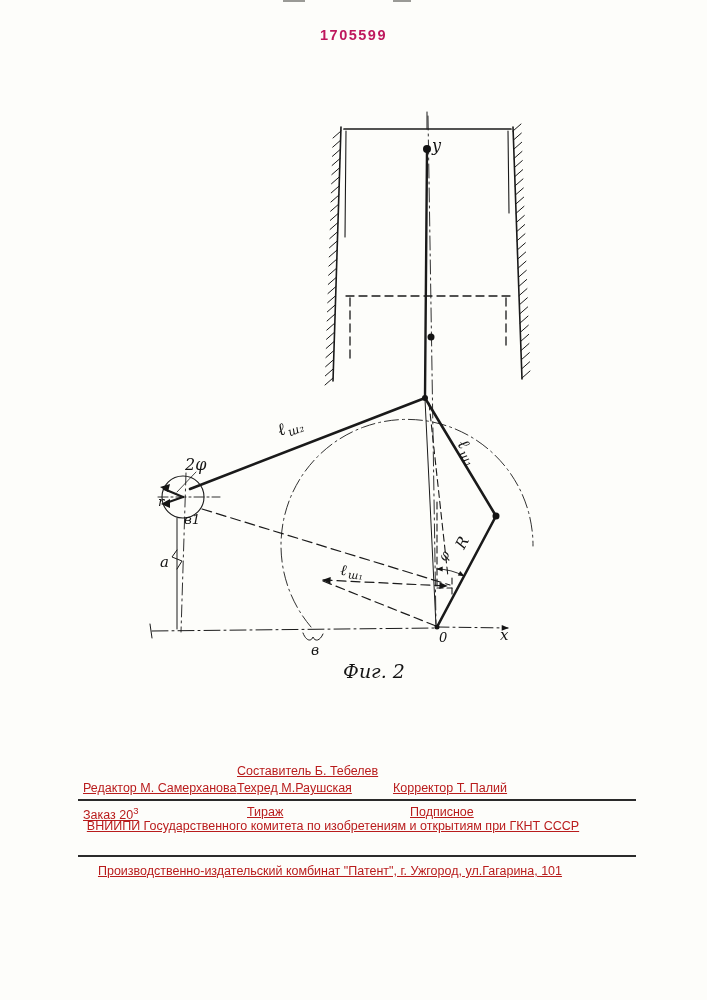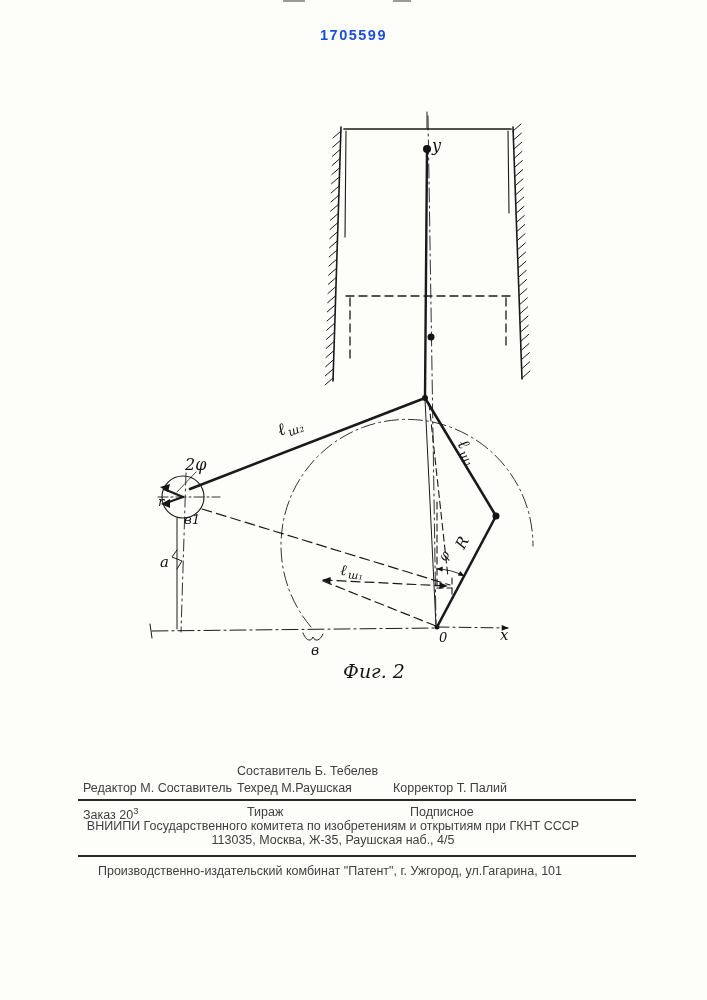--- a/index.html
+++ b/index.html
@@ -3,27 +3,27 @@
 <meta charset="utf-8">
 <style>
   html,body{margin:0;padding:0;background:#e8e8e4;}
   .page{
     position:relative;width:707px;height:1000px;margin:0 auto;
     background:#fdfdfa;overflow:hidden;
     font-family:"Liberation Sans",sans-serif;color:#111;
   }
   .patent-number{
     position:absolute;top:27px;left:0;width:707px;text-align:center;
-    font-size:14.5px;font-weight:bold;letter-spacing:1.5px;color:#1d4ed8;
+    font-size:14.5px;font-weight:bold;letter-spacing:1.5px;color:#be185d;
   }
   .edge-mark{position:absolute;top:0;height:2px;background:#9a9a96;}
   svg.diagram{position:absolute;left:0;top:0;}
   svg text{fill:#141414;}
   .hand{font-family:"DejaVu Serif",serif;font-style:italic;}
-  .footer-text{position:absolute;font-size:12.5px;color:#404040;white-space:nowrap;}
+  .footer-text{position:absolute;font-size:12.5px;color:#b91c1c;white-space:nowrap;text-decoration:underline;}
   .footer-center{text-align:center;}
   .rule{position:absolute;height:2px;background:#2a2a2a;}
   .sup{font-size:9.5px;vertical-align:super;}
 </style>
 </head>
 <body>
 
 <div class="page">
 
   <div class="edge-mark" style="left:283px;width:22px;"></div>
@@ -199,29 +199,28 @@
       <text x="158" y="506" font-size="13">r</text>
       <text x="184" y="524" font-size="13.5">в1</text>
       <text x="160" y="567" font-size="15">a</text>
       <text x="311" y="655" font-size="14">в</text>
 
       <text x="374" y="678" font-size="19" text-anchor="middle">Фиг. 2</text>
     </g>
   </svg>
 
   <div class="footer-text" style="left:237px;top:764px;">Составитель  Б. Тебелев</div>
-  <div class="footer-text" style="left:83px;top:781px;">Редактор  М. Составитель</div>
+  <div class="footer-text" style="left:83px;top:781px;">Редактор  М. Самерханова</div>
   <div class="footer-text" style="left:237px;top:781px;">Техред М.Раушская</div>
   <div class="footer-text" style="left:393px;top:781px;">Корректор  Т. Палий</div>
 
   <div class="rule" style="left:78px;top:799px;width:558px;"></div>
 
   <div class="footer-text" style="left:83px;top:805px;"><span>Заказ 20</span><span class="sup">3</span></div>
   <div class="footer-text" style="left:247px;top:805px;">Тираж</div>
   <div class="footer-text" style="left:410px;top:805px;">Подписное</div>
 
   <div class="footer-text footer-center" style="left:73px;top:819px;width:520px;">ВНИИПИ Государственного комитета по изобретениям и открытиям при ГКНТ СССР</div>
-  <div class="footer-text footer-center" style="left:73px;top:833px;width:520px;">113035, Москва, Ж-35, Раушская наб., 4/5</div>
 
   <div class="rule" style="left:78px;top:855px;width:558px;"></div>
 
   <div class="footer-text footer-center" style="left:70px;top:864px;width:520px;">Производственно-издательский комбинат "Патент", г. Ужгород, ул.Гагарина, 101</div>
 </div>
 
 </body></html>

